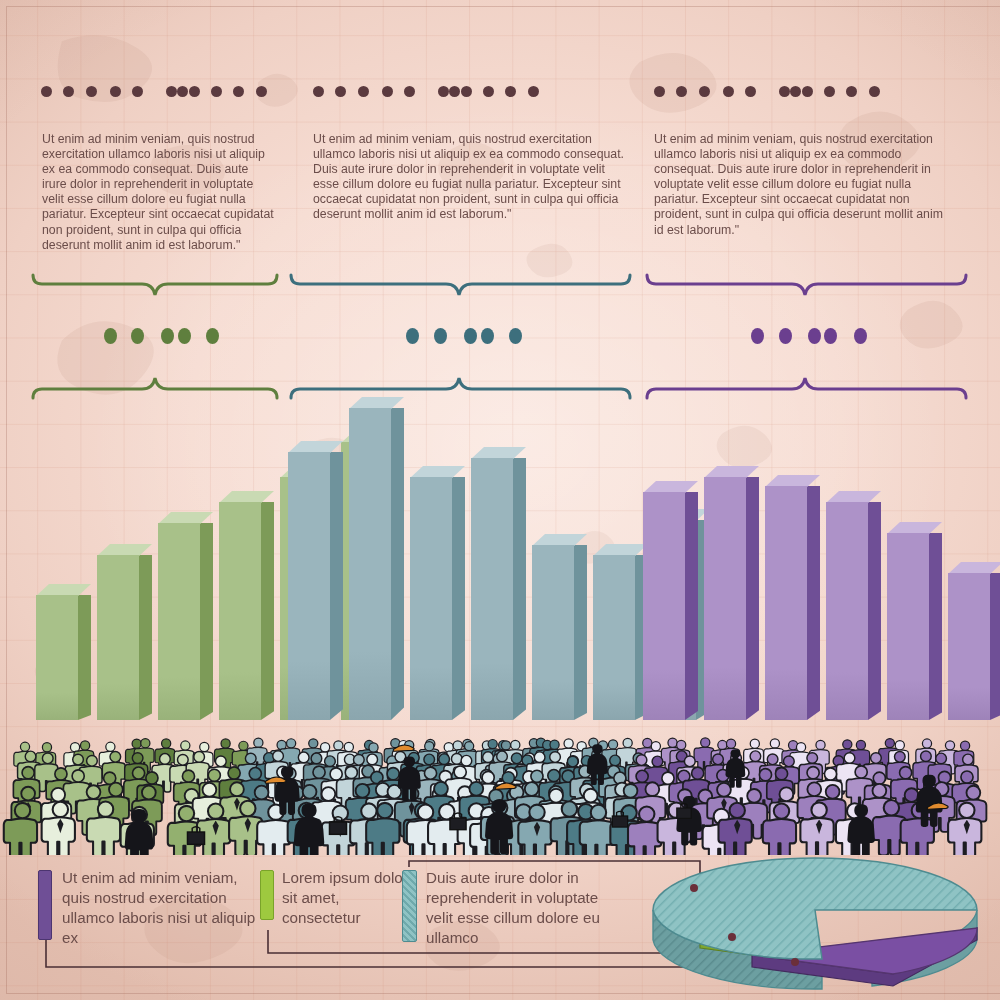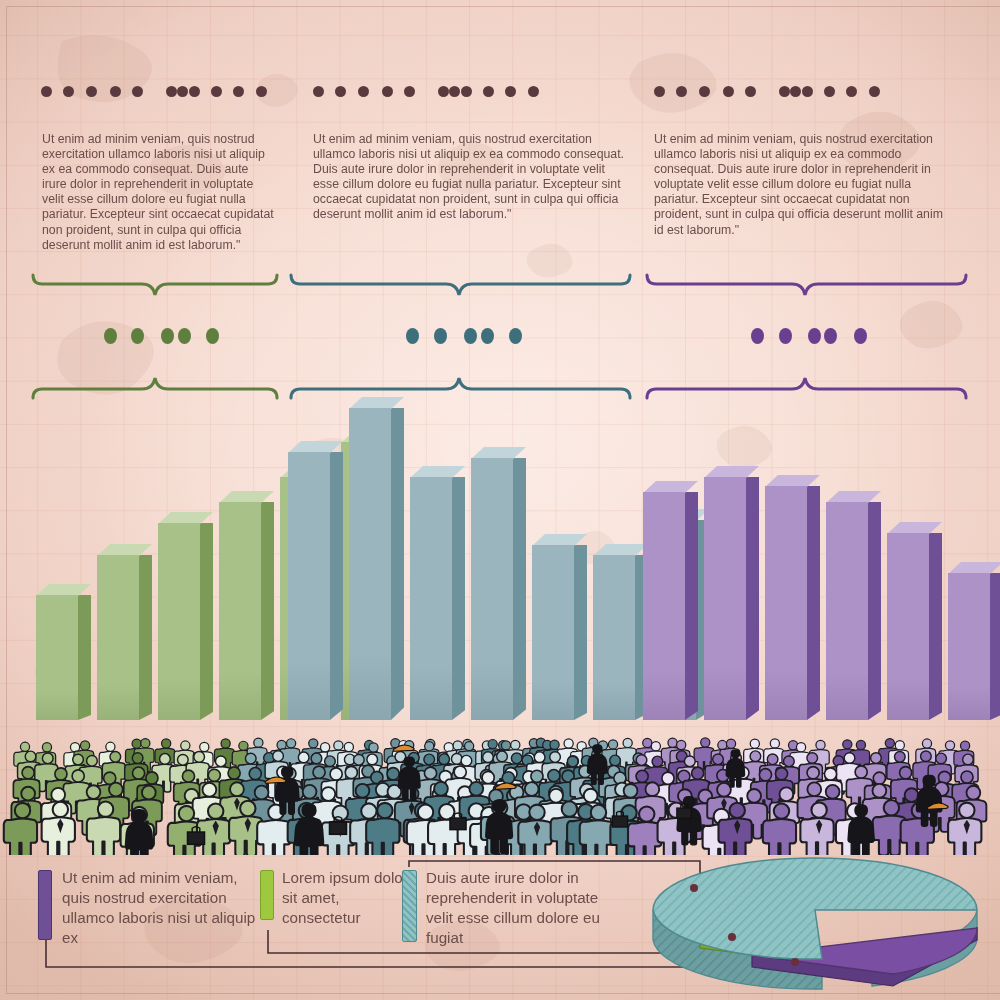--- a/index.html
+++ b/index.html
@@ -1370,21 +1370,21 @@
     <div class="legend-text" style="left:24px;top:0;width:196px;">Ut enim ad minim veniam, quis nostrud exercitation ullamco laboris nisi ut aliquip ex</div>
   </div>
 
   <div class="legend-item" style="left:260px;top:868px;width:150px;">
     <div class="swatch" style="left:0;top:2px;width:12px;height:48px;background:#9ec93f;border:1px solid #7aa32a;"></div>
     <div class="legend-text" style="left:22px;top:0;width:130px;">Lorem ipsum dolor sit amet, consectetur</div>
   </div>
 
   <div class="legend-item" style="left:402px;top:868px;width:220px;">
     <div class="swatch" style="left:0;top:2px;width:13px;height:70px;background:repeating-linear-gradient(45deg,#8fc3c4 0 3px,#6fa9ab 3px 5px);border:1px solid #4e8b90;"></div>
-    <div class="legend-text" style="left:24px;top:0;width:198px;">Duis aute irure dolor in reprehenderit in voluptate velit esse cillum dolore eu fugiat</div>
+    <div class="legend-text" style="left:24px;top:0;width:198px;">Duis aute irure dolor in reprehenderit in voluptate velit esse cillum dolore eu ullamco</div>
   </div>
 
   <svg id="pie" viewBox="0 0 350 140">
     <defs>
       <pattern id="hatch" width="7" height="7" patternTransform="rotate(45)" patternUnits="userSpaceOnUse">
         <rect width="7" height="7" fill="#8fc3c4"></rect>
         <line x1="0" y1="0" x2="0" y2="7" stroke="#74afb1" stroke-width="3"></line>
       </pattern>
       <pattern id="hatchside" width="7" height="7" patternTransform="rotate(45)" patternUnits="userSpaceOnUse">
         <rect width="7" height="7" fill="#6c9fa1"></rect>

